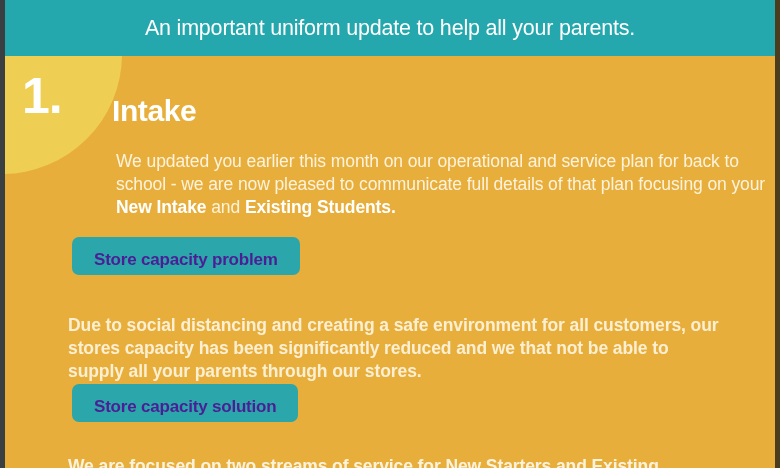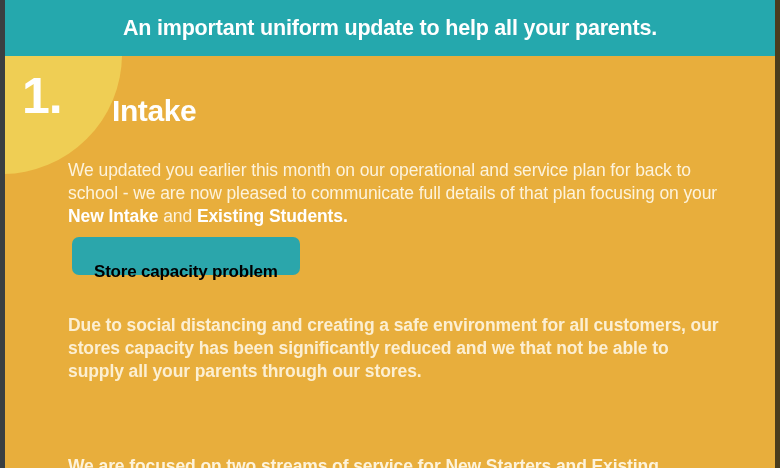--- a/index.html
+++ b/index.html
@@ -46,21 +46,21 @@
     height: 56px;
     background: #25A8AD;
     display: flex;
     align-items: center;
     justify-content: center;
     z-index: 30;
   }
   .banner-title {
     color: #ffffff;
     font-size: 21.5px;
-    font-weight: bold;
+    font-weight: normal;
     letter-spacing: -0.2px;
     white-space: nowrap;
     text-align: center;
   }
 
   
   .panel {
     position: absolute;
     left: 4px; top: 56px;
     width: 772px;
@@ -112,42 +112,42 @@
 
   .para {
     position: absolute;
     left: 64px;
     width: 660px;
     color: #FDF3DC;
     font-size: 17.5px;
     line-height: 1.33;
     letter-spacing: -0.1px;
   }
-  .para-1 { top: 85px; }
+  .para-1 { top: 76px; margin-left: 48px; }
   .para-2 { top: 240px; color: #FCEFD2; font-weight: 600; }
   .para-3 { top: 381px; color: #FDF3DC; font-weight: 600; }
 
   .para b,
   .para strong {
     font-weight: bold;
     color: #ffffff;
   }
 
   .pill {
     position: absolute;
     left: 68px;
     background: #2BA6AB;
-    color: #000000;
+    color: #4c1d95;
     border: 0;
     border-radius: 7px;
     font-family: "Liberation Sans", sans-serif;
     font-size: 17px;
     font-weight: bold;
     letter-spacing: -0.2px;
-    padding: 16px 22px;
+    padding: 4px 22px;
     height: 38px;
     line-height: 38px;
     white-space: nowrap;
     box-sizing: border-box;
     cursor: pointer;
     text-align: right;
   }
   .pill-1 { top: 181px; }
   .pill-2 { top: 328px; }
 </style>
@@ -172,19 +172,20 @@
       <div class="step-number">1.</div>
 
       <div class="section-heading">Intake</div>
 
       <p class="para para-1"><span>We updated you earlier this month on our operational and service plan for back to school - we are now pleased to communicate full details of that plan focusing on your </span><b>New Intake</b><span> and </span><b>Existing Students.</b></p>
 
       <button class="pill pill-1">Store capacity problem</button>
 
       <p class="para para-2">Due to social distancing and creating a safe environment for all customers, our stores capacity has been significantly reduced and we that not be able to supply all your parents through our stores.</p>
 
+      <button class="pill pill-2">Store capacity solution</button>
 
       <p class="para para-3">We are focused on two streams of service for New Starters and Existing</p>
 
     </div>
   </div>
 
 </div>
 
 </body></html>

